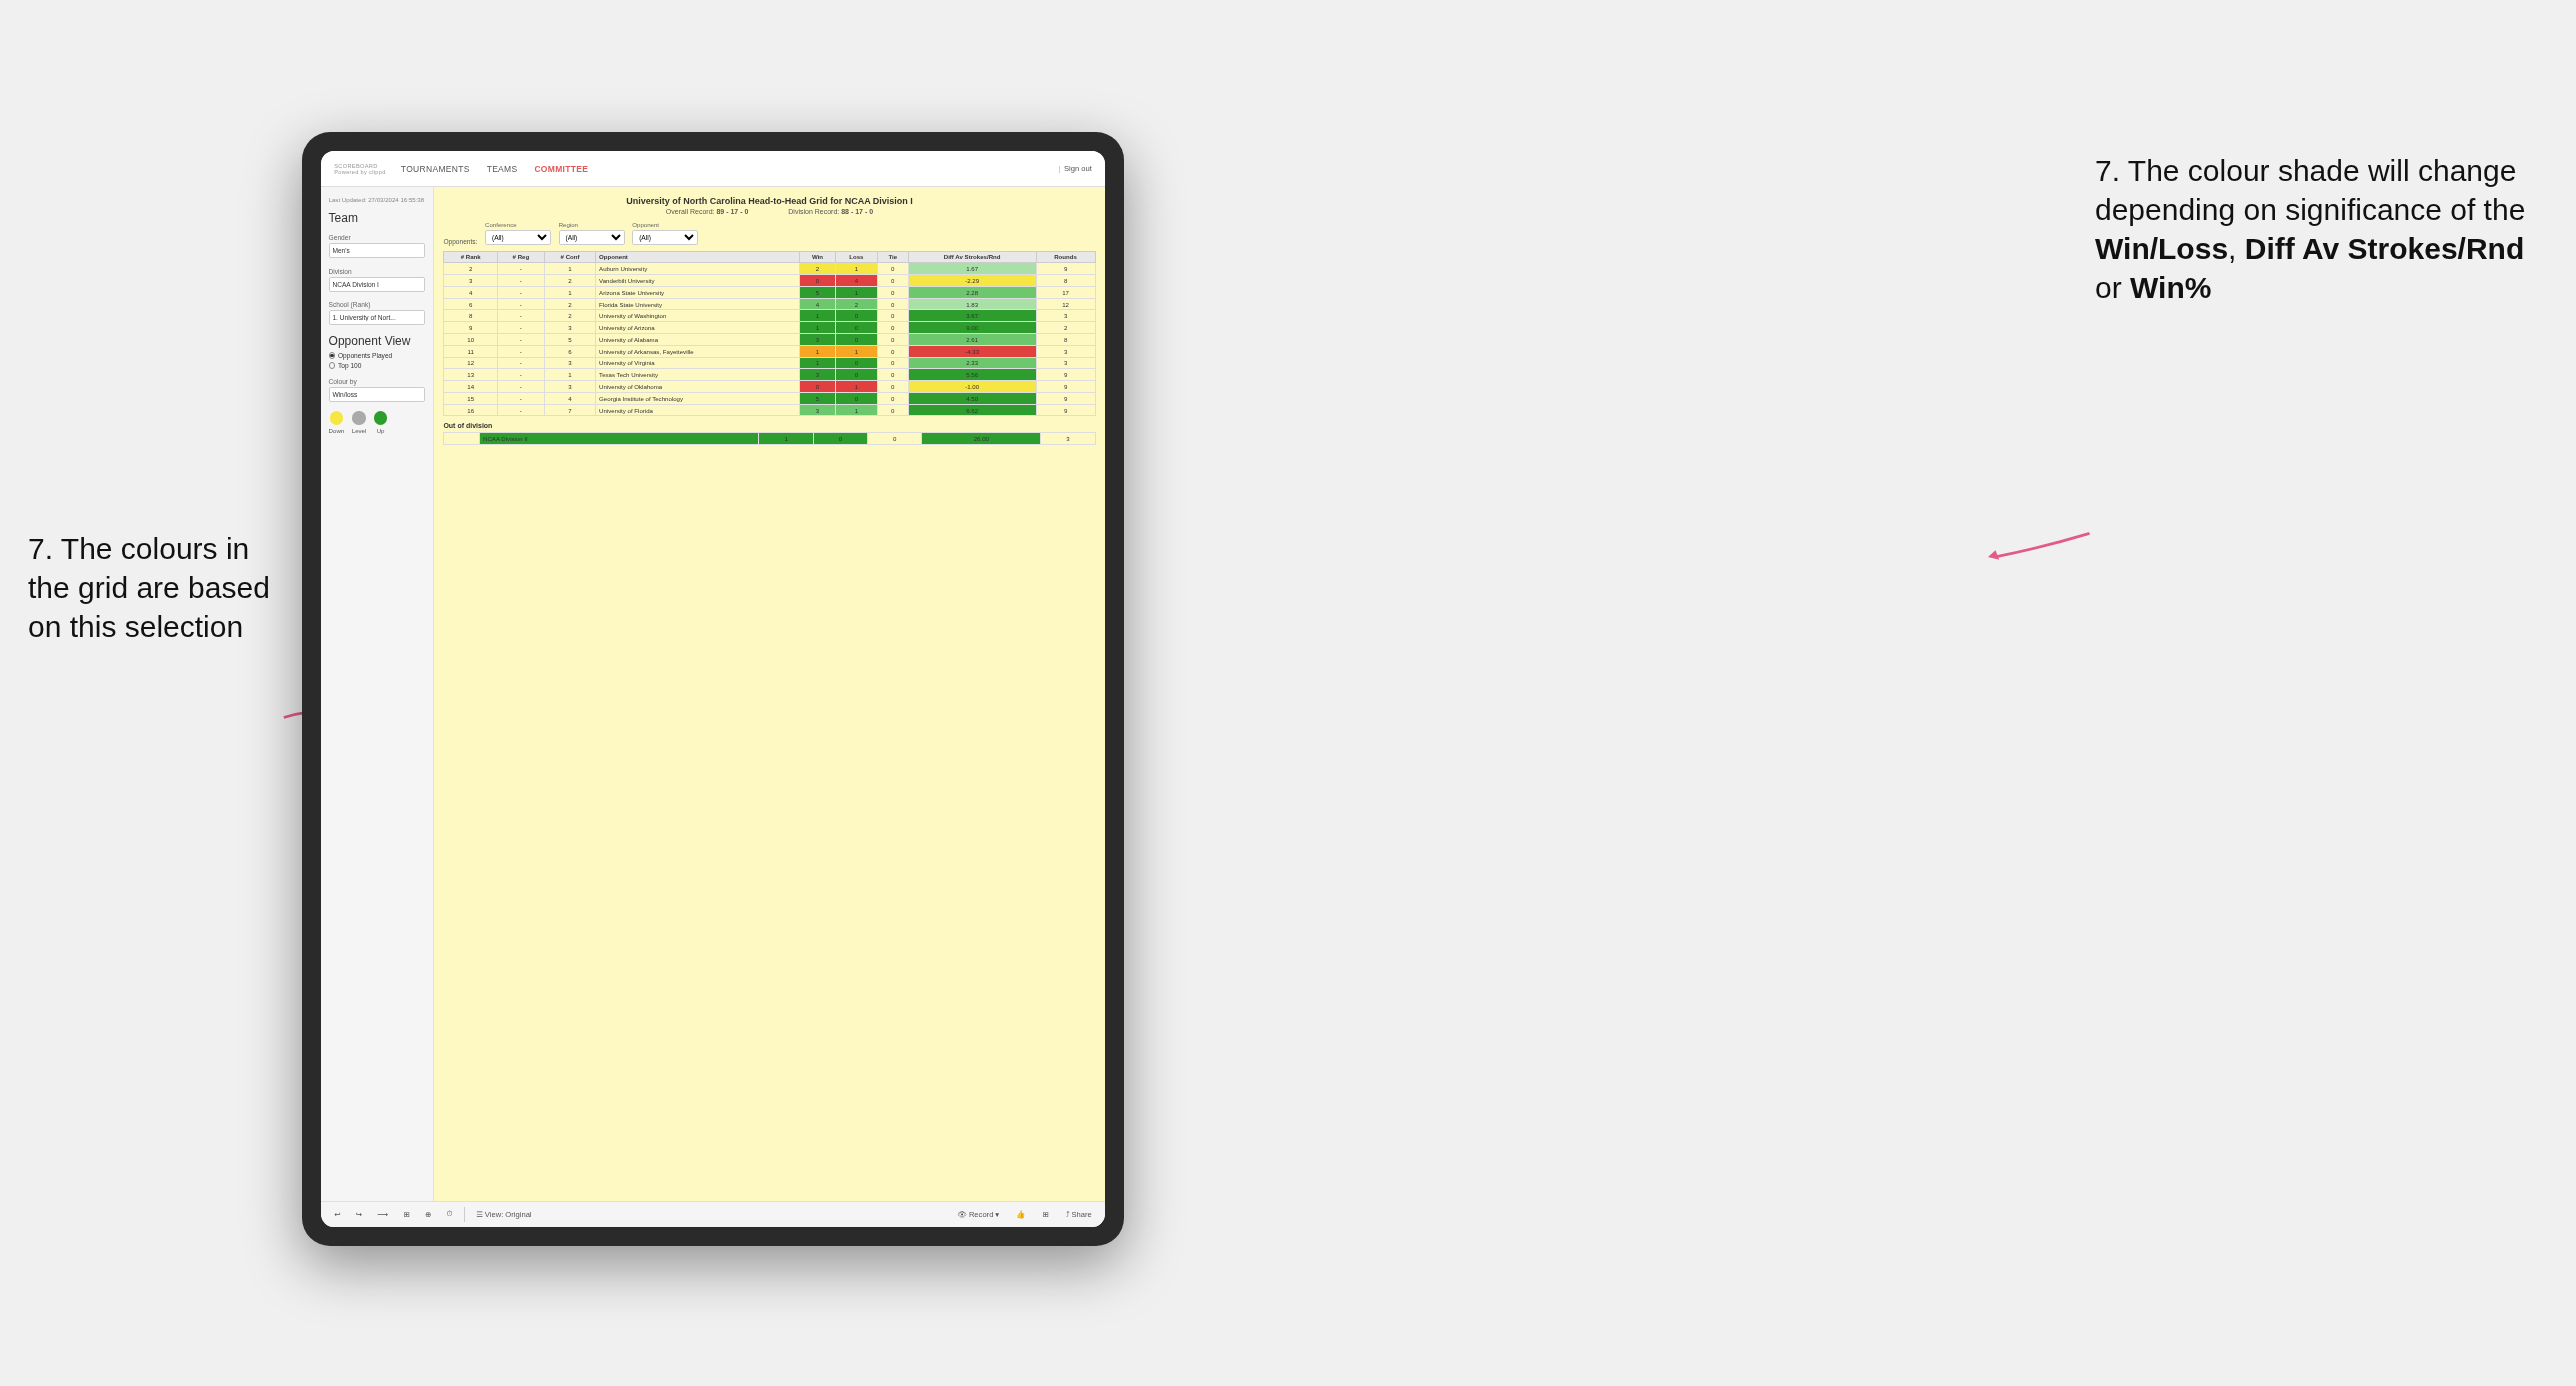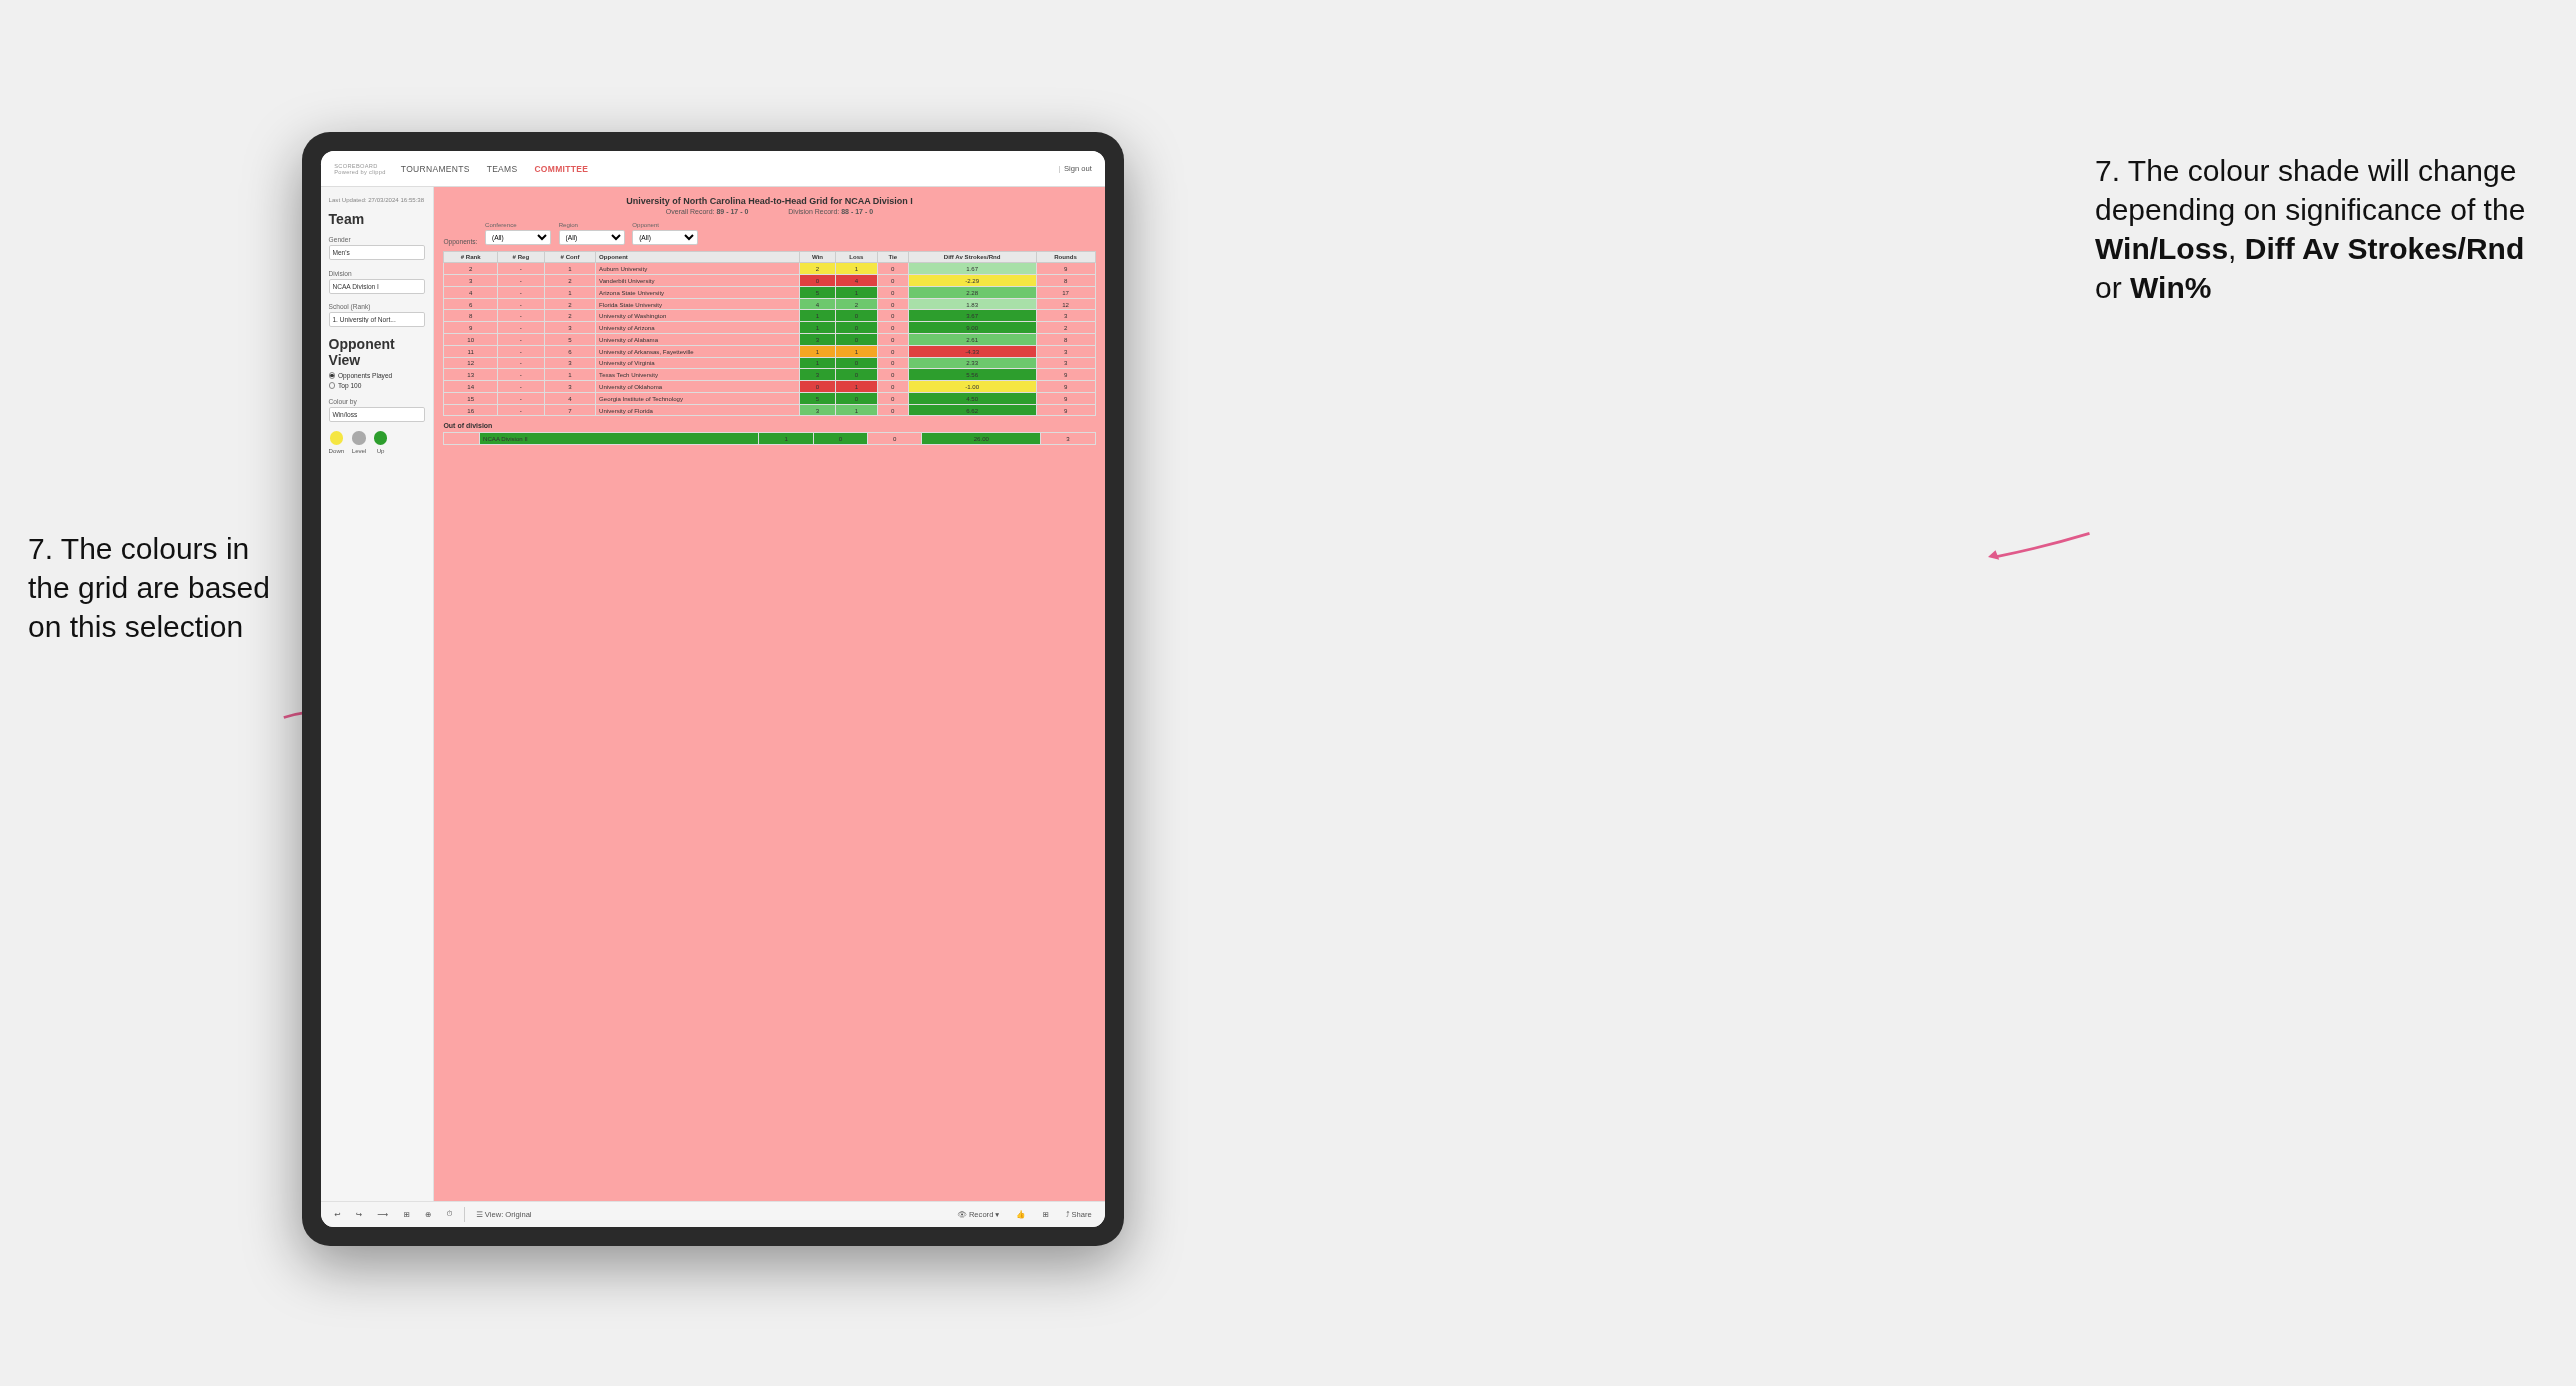--- a/index.html
+++ b/index.html
@@ -123,22 +123,22 @@
       background: #f5f5f5;
       border-right: 0.9px solid #e0e0e0;
       padding: 9.4px 7.6px;
       flex-shrink: 0;
       font-size: 7px;
     }
     .sidebar-section {
       margin-bottom: 9.4px;
     }
     .sidebar-label {
-      font-size: 14px;
-      font-weight: bold;
+      font-size: 12px;
+      font-weight: normal;
       color: #333;
       margin-bottom: 3.8px;
     }
     .sidebar-sublabel {
       font-size: 6.6px;
       color: #666;
       margin-bottom: 1.9px;
     }
     .sidebar-input {
       width: 100%;
@@ -204,21 +204,21 @@
       flex-direction: column;
       align-items: center;
       gap: 1.9px;
     }
 
     
     .grid-area {
       flex: 1;
       padding: 9.4px;
       overflow-y: auto;
-      background: #fca5a5;
+      background: #fef9c3;
     }
 
     .grid-title {
       font-size: 9px;
       font-weight: bold;
       color: #333;
       text-align: center;
       margin-bottom: 1.9px;
     }
     .grid-records {

